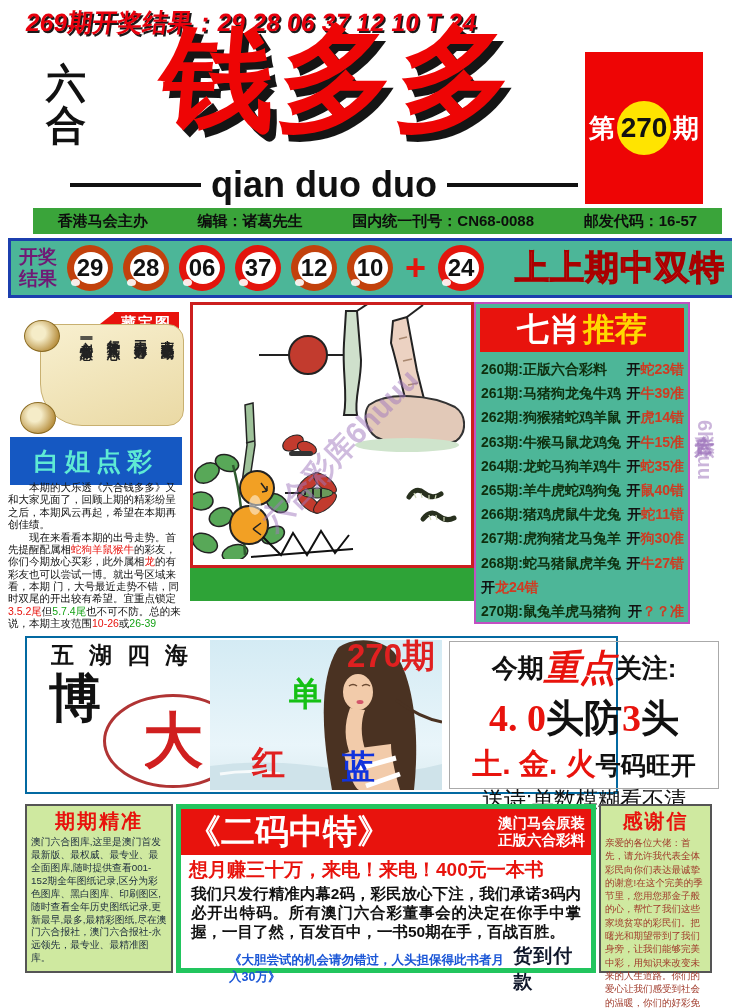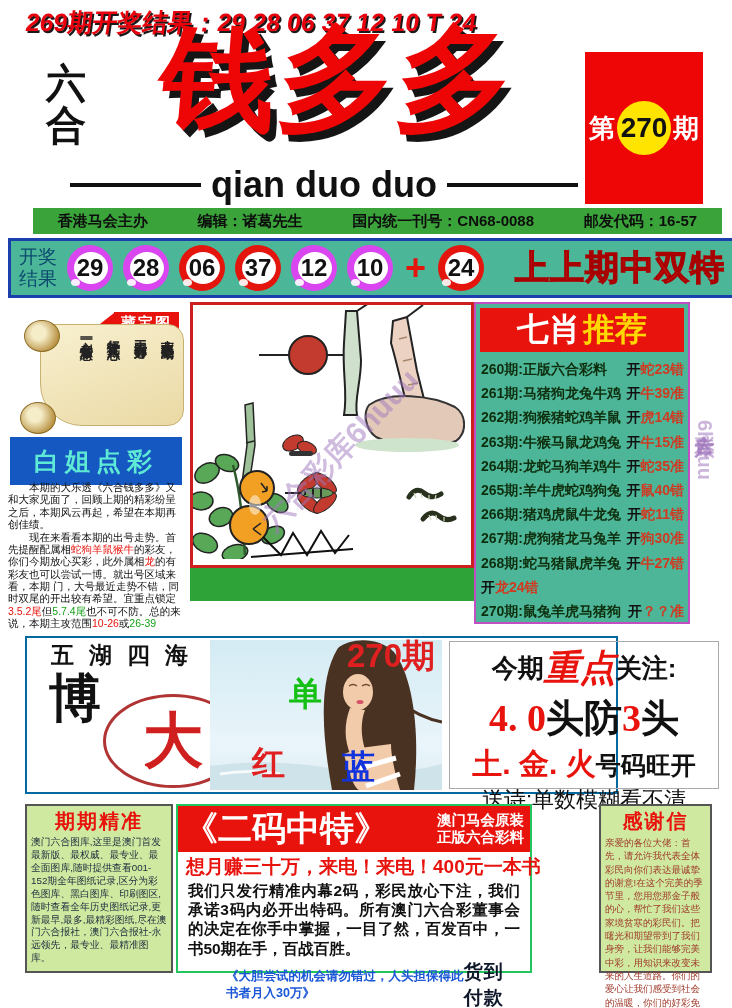--- a/index.html
+++ b/index.html
@@ -27,24 +27,24 @@
     display:flex;align-items:center;justify-content:center;font-size:28px;font-weight:700;color:#111;}
 
   
   .meta-bar{left:33px;top:208px;width:689px;height:26px;background:#3aa43a;
     display:flex;align-items:center;justify-content:space-around;}
   .meta-bar span{font-size:15px;font-weight:700;color:#0d0d0d;white-space:nowrap;}
 
   
   .result-strip{left:8px;top:238px;width:710px;height:54px;background:#4cb698;
     border:3px solid #1c3fae;display:flex;align-items:center;padding:0 8px;}
-  .strip-label{font-size:19px;font-weight:400;color:#0c4a6e;line-height:1.15;margin-right:10px;white-space:nowrap;}
+  .strip-label{font-size:19px;font-weight:700;color:#701a75;line-height:1.15;margin-right:10px;white-space:nowrap;}
   .balls{display:flex;align-items:center;gap:10px;}
   .ball{position:relative;width:46px;height:46px;border-radius:50%;flex:0 0 auto;}
-  .ball.blue{background:#d946ef}.ball.red{background:#e3150d}
+  .ball.blue{background:#c2410c}.ball.red{background:#e3150d}
   .ball::before{content:"";position:absolute;left:7px;top:7px;width:34px;height:32px;background:#fff;border-radius:50%;}
   .ball::after{content:"";position:absolute;left:4px;bottom:5px;width:9px;height:7px;background:#fff;border-radius:50%;opacity:.9;}
   .ball .num{position:absolute;inset:0;display:flex;align-items:center;justify-content:center;
     font-size:24px;font-weight:700;color:#111;z-index:1;}
   .plus{font-size:36px;font-weight:900;color:#e3150d;margin:0 2px;}
   .strip-note{margin-left:auto;font-size:34px;font-weight:900;color:#ef2f2f;
     -webkit-text-stroke:1.2px #a80000;letter-spacing:1px;white-space:nowrap;padding-right:4px;}
 
   
   .treasure-tag{left:100px;top:312px;display:flex;align-items:center;}
@@ -115,21 +115,21 @@
   .t-kb{font-size:25px;font-weight:900;color:#111;}
   .focus-l4{font-size:22px;color:#111;}
 
   
   .box-green{background:#cfe9a0;border:2px solid #555;box-sizing:border-box;padding:2px 4px;}
   .bottom-left{left:25px;top:804px;width:148px;height:169px;}
   .bottom-right{left:599px;top:804px;width:113px;height:169px;}
   .bl-title{text-align:center;color:#e8130d;font-size:20px;font-weight:900;letter-spacing:2px;}
   .bl-body{font-size:9.8px;color:#203040;line-height:1.32;margin-top:1px;}
   .br-body{font-size:9.5px;color:#a03a2a;line-height:1.4;margin-top:1px;}
-  .bottom-center{left:176px;top:804px;width:356px;height:169px;border:2px solid #22c55e;background:#fff;box-sizing:border-box;}
+  .bottom-center{left:176px;top:804px;width:420px;height:169px;border:5px solid #22c55e;background:#fff;box-sizing:border-box;}
   .bc-banner{height:46px;background:#e8130d;display:flex;align-items:center;padding:0 6px;}
   .bc-title{color:#fff;font-size:34px;font-weight:900;white-space:nowrap;}
   .bc-side{margin-left:auto;color:#fff;font-size:14.5px;font-weight:700;line-height:1.2;text-align:center;}
   .bc-sub{color:#e8130d;font-size:19px;font-weight:900;padding:2px 8px 0;white-space:nowrap;}
   .bc-body{padding:1px 10px;font-size:15.5px;font-weight:700;color:#111;line-height:1.24;text-align:justify;margin:0;}
   .bc-foot{display:flex;align-items:center;padding:0 8px;}
   .bc-note{color:#1a56d6;font-size:12.5px;font-weight:700;margin-left:40px;}
   .bc-cod{margin-left:auto;color:#0f172a;font-size:19px;font-weight:900;letter-spacing:1px;}
 </style>
 </head>

